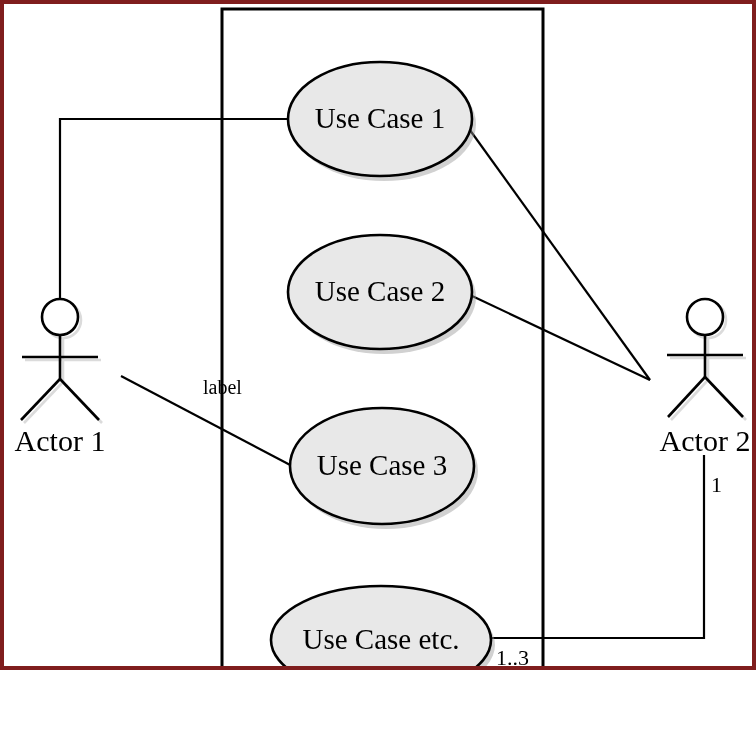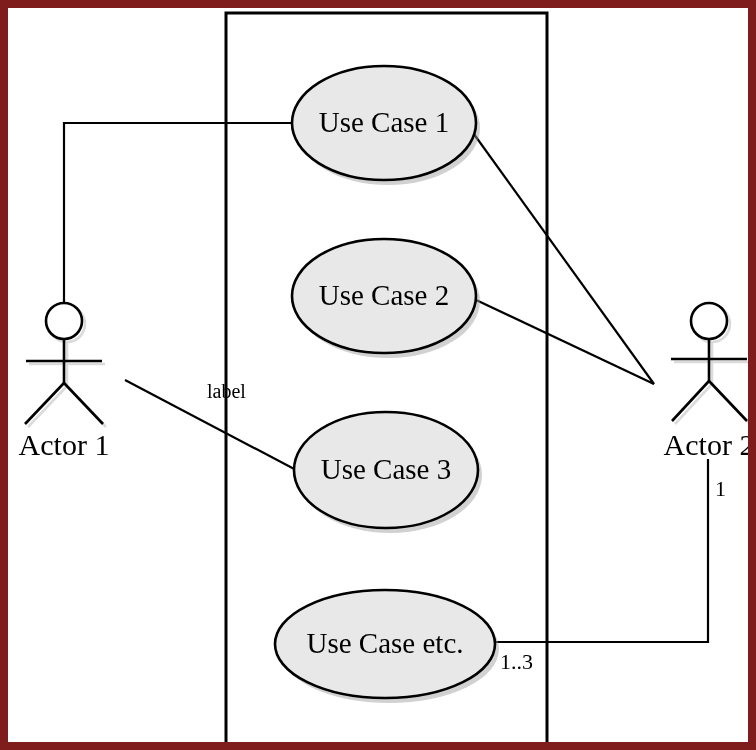--- a/index.html
+++ b/index.html
@@ -6,23 +6,23 @@
     margin: 0;
     padding: 0;
     background: #ffffff;
   }
   body {
     font-family: "Liberation Serif", "DejaVu Serif", serif;
   }
   #canvas {
     position: relative;
     width: 756px;
-    height: 750px;
+    height: 670px;
     background: #ffffff;
-    border: 8px solid #7f1d1d;
+    border: 4px solid #7f1d1d;
     box-sizing: border-box;
     overflow: hidden;
   }
   #diagram-svg {
     position: absolute;
     left: 0;
     top: 0;
     width: 756px;
     height: 750px;
     display: block;

